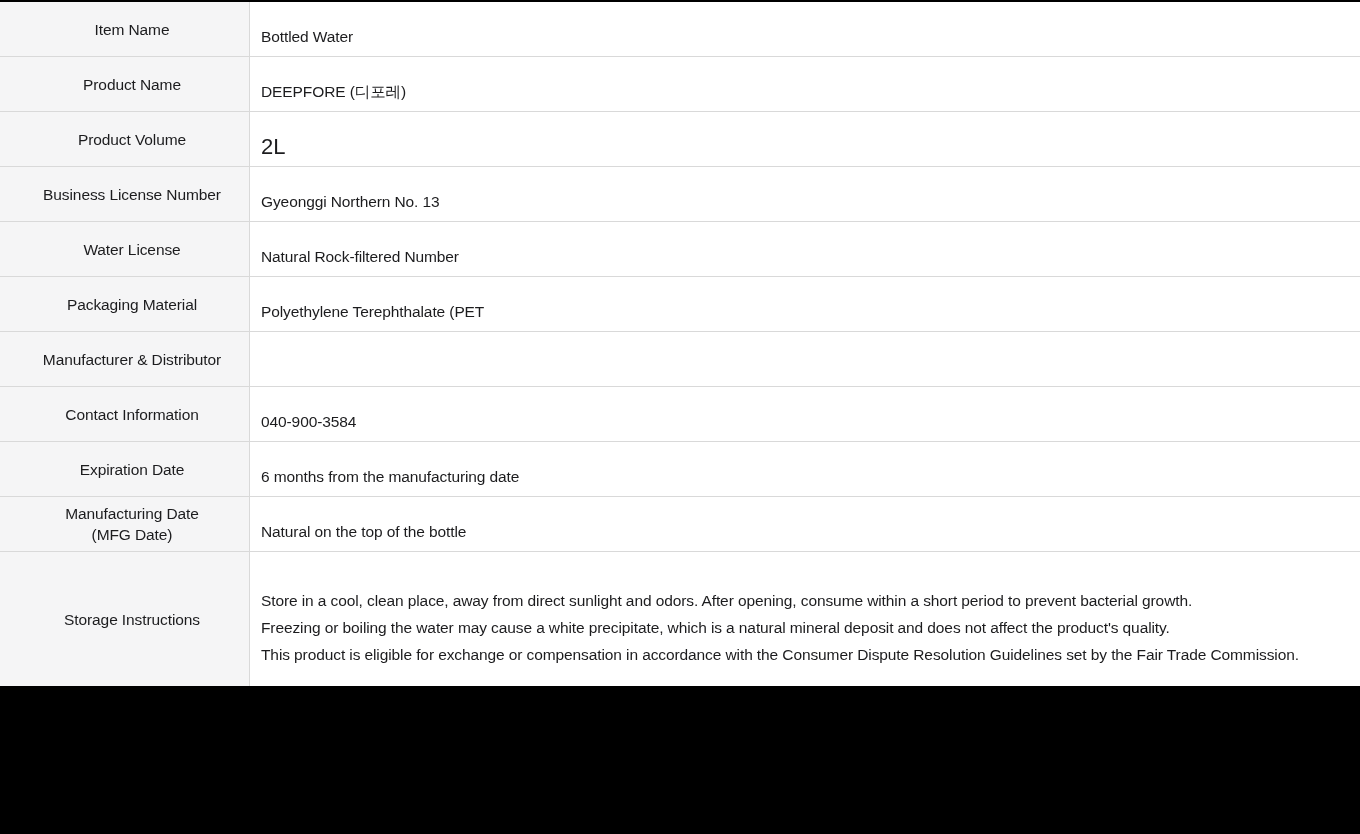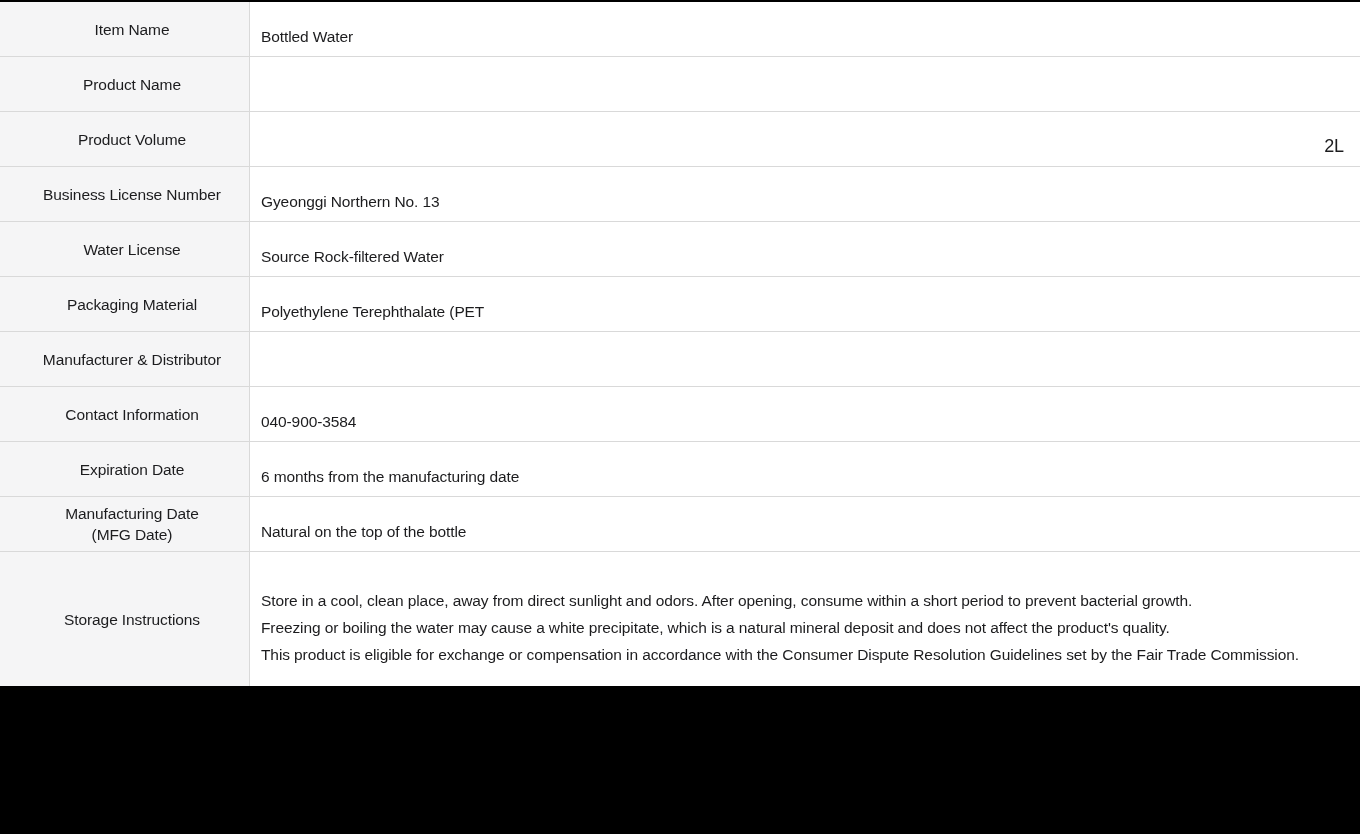--- a/index.html
+++ b/index.html
@@ -57,22 +57,21 @@
     justify-content: center;
     padding: 0 16px 0 11px;
     font-size: 15.5px;
     line-height: 21.5px;
     color: var(--text-color, #1c1c1e);
     letter-spacing: -0.1px;
     margin-top: 16px;
   }
 
   .row[data-row-id="product-volume"] .value-cell {
-    font-size: 18px;
-    align-items: flex-end;
+    font-size: 22px;
   }
 
   .row[data-row-id="storage-instructions"] .value-cell {
     line-height: 27px;
   }
 
   .black-footer {
     flex: 1 1 auto;
     background: var(--footer-bg, #000000);
   }
@@ -86,20 +85,23 @@
         <div>Item Name</div>
       </div>
       <div class="value-cell">
         <div>Bottled Water</div>
       </div>
     </div>
     <div class="row" data-row-id="product-name">
       <div class="label-cell">
         <div>Product Name</div>
       </div>
+      <div class="value-cell">
+        <div>DEEPFORE (디포레)</div>
+      </div>
     </div>
     <div class="row" data-row-id="product-volume">
       <div class="label-cell">
         <div>Product Volume</div>
       </div>
       <div class="value-cell">
         <div>2L</div>
       </div>
     </div>
     <div class="row" data-row-id="business-license-number">
@@ -108,21 +110,21 @@
       </div>
       <div class="value-cell">
         <div>Gyeonggi Northern No. 13</div>
       </div>
     </div>
     <div class="row" data-row-id="water-source">
       <div class="label-cell">
         <div>Water License</div>
       </div>
       <div class="value-cell">
-        <div>Source Rock-filtered Water</div>
+        <div>Natural Rock-filtered Number</div>
       </div>
     </div>
     <div class="row" data-row-id="packaging-material">
       <div class="label-cell">
         <div>Packaging Material</div>
       </div>
       <div class="value-cell">
         <div>Polyethylene Terephthalate (PET</div>
       </div>
     </div>

